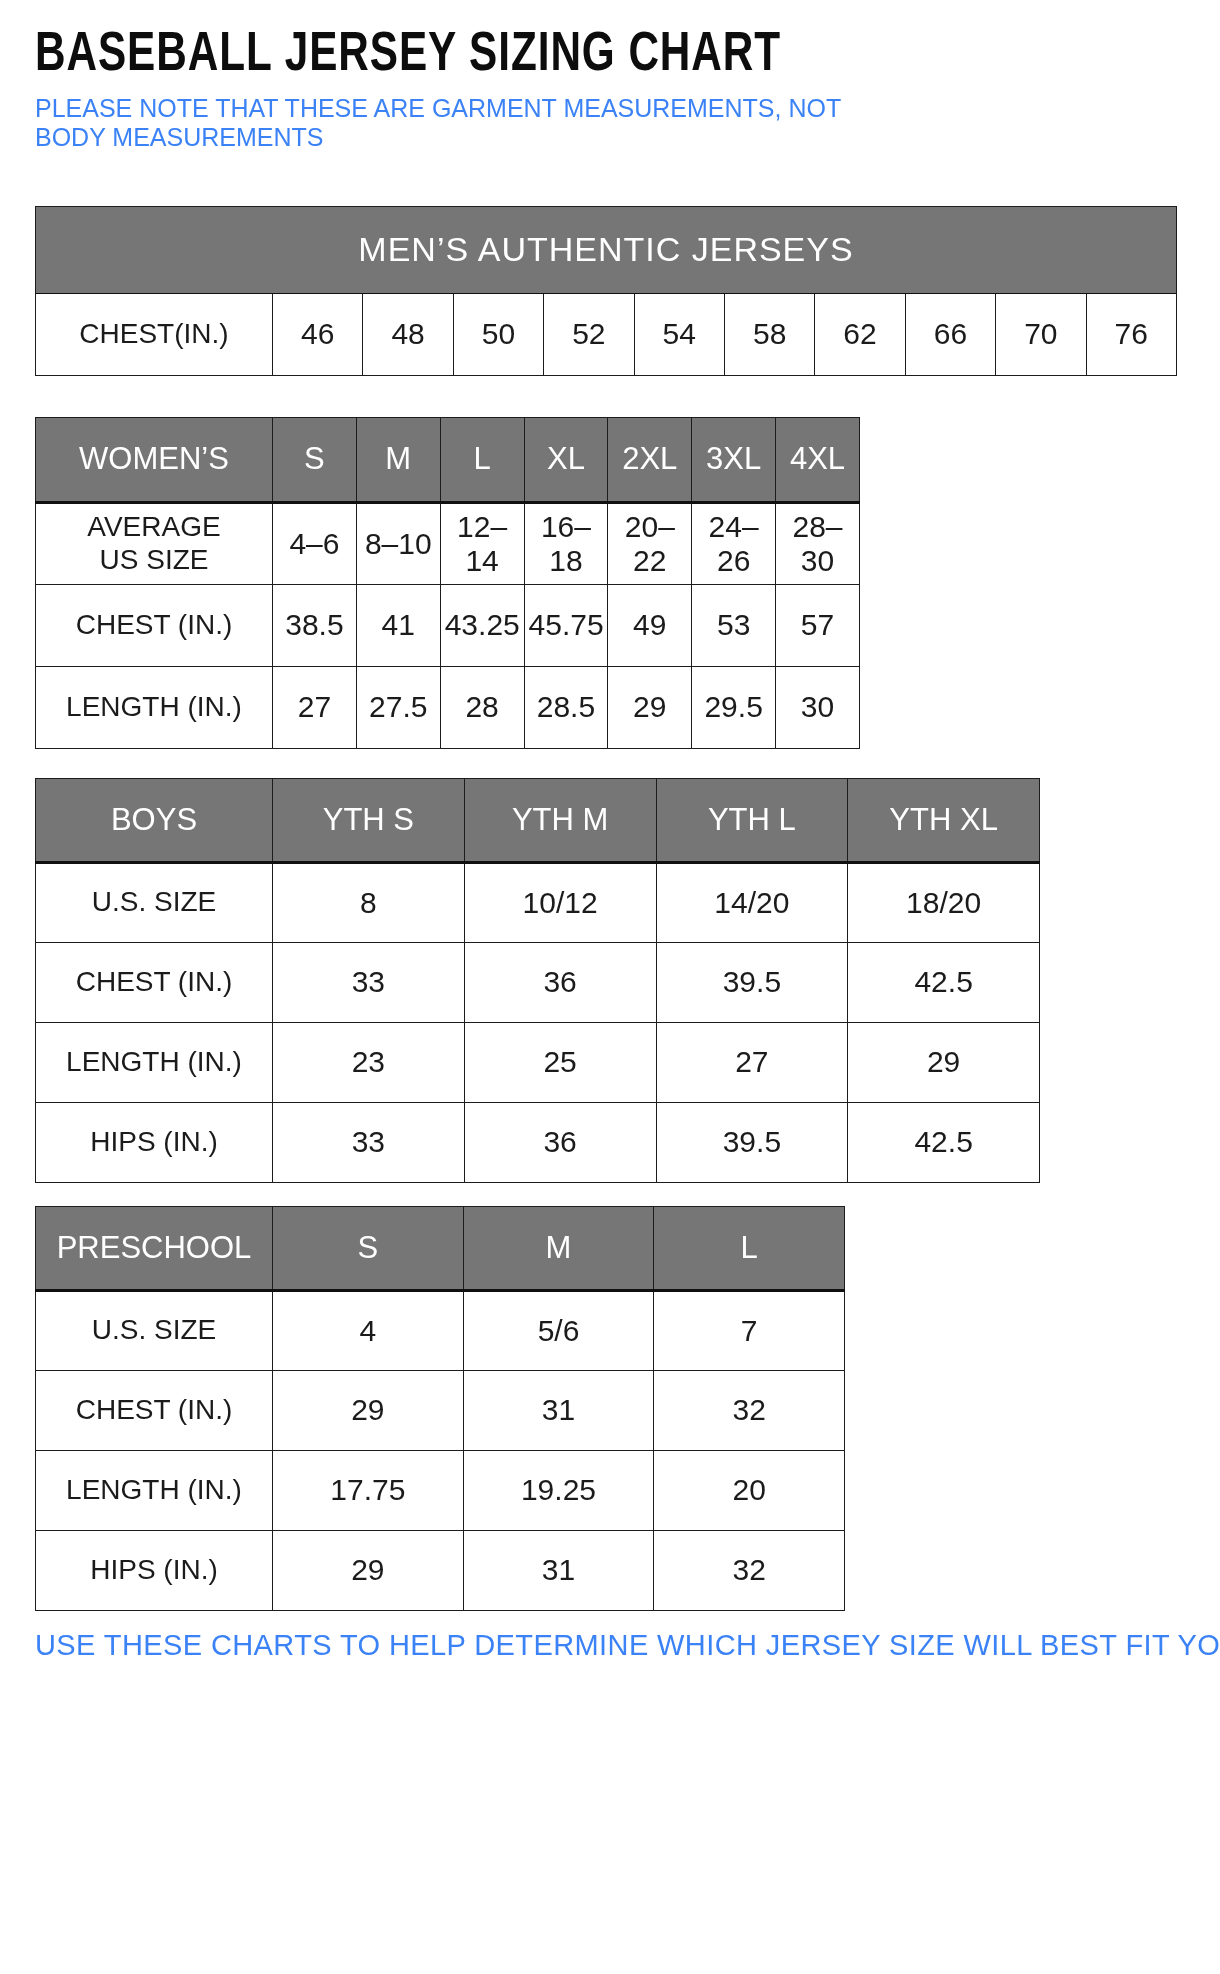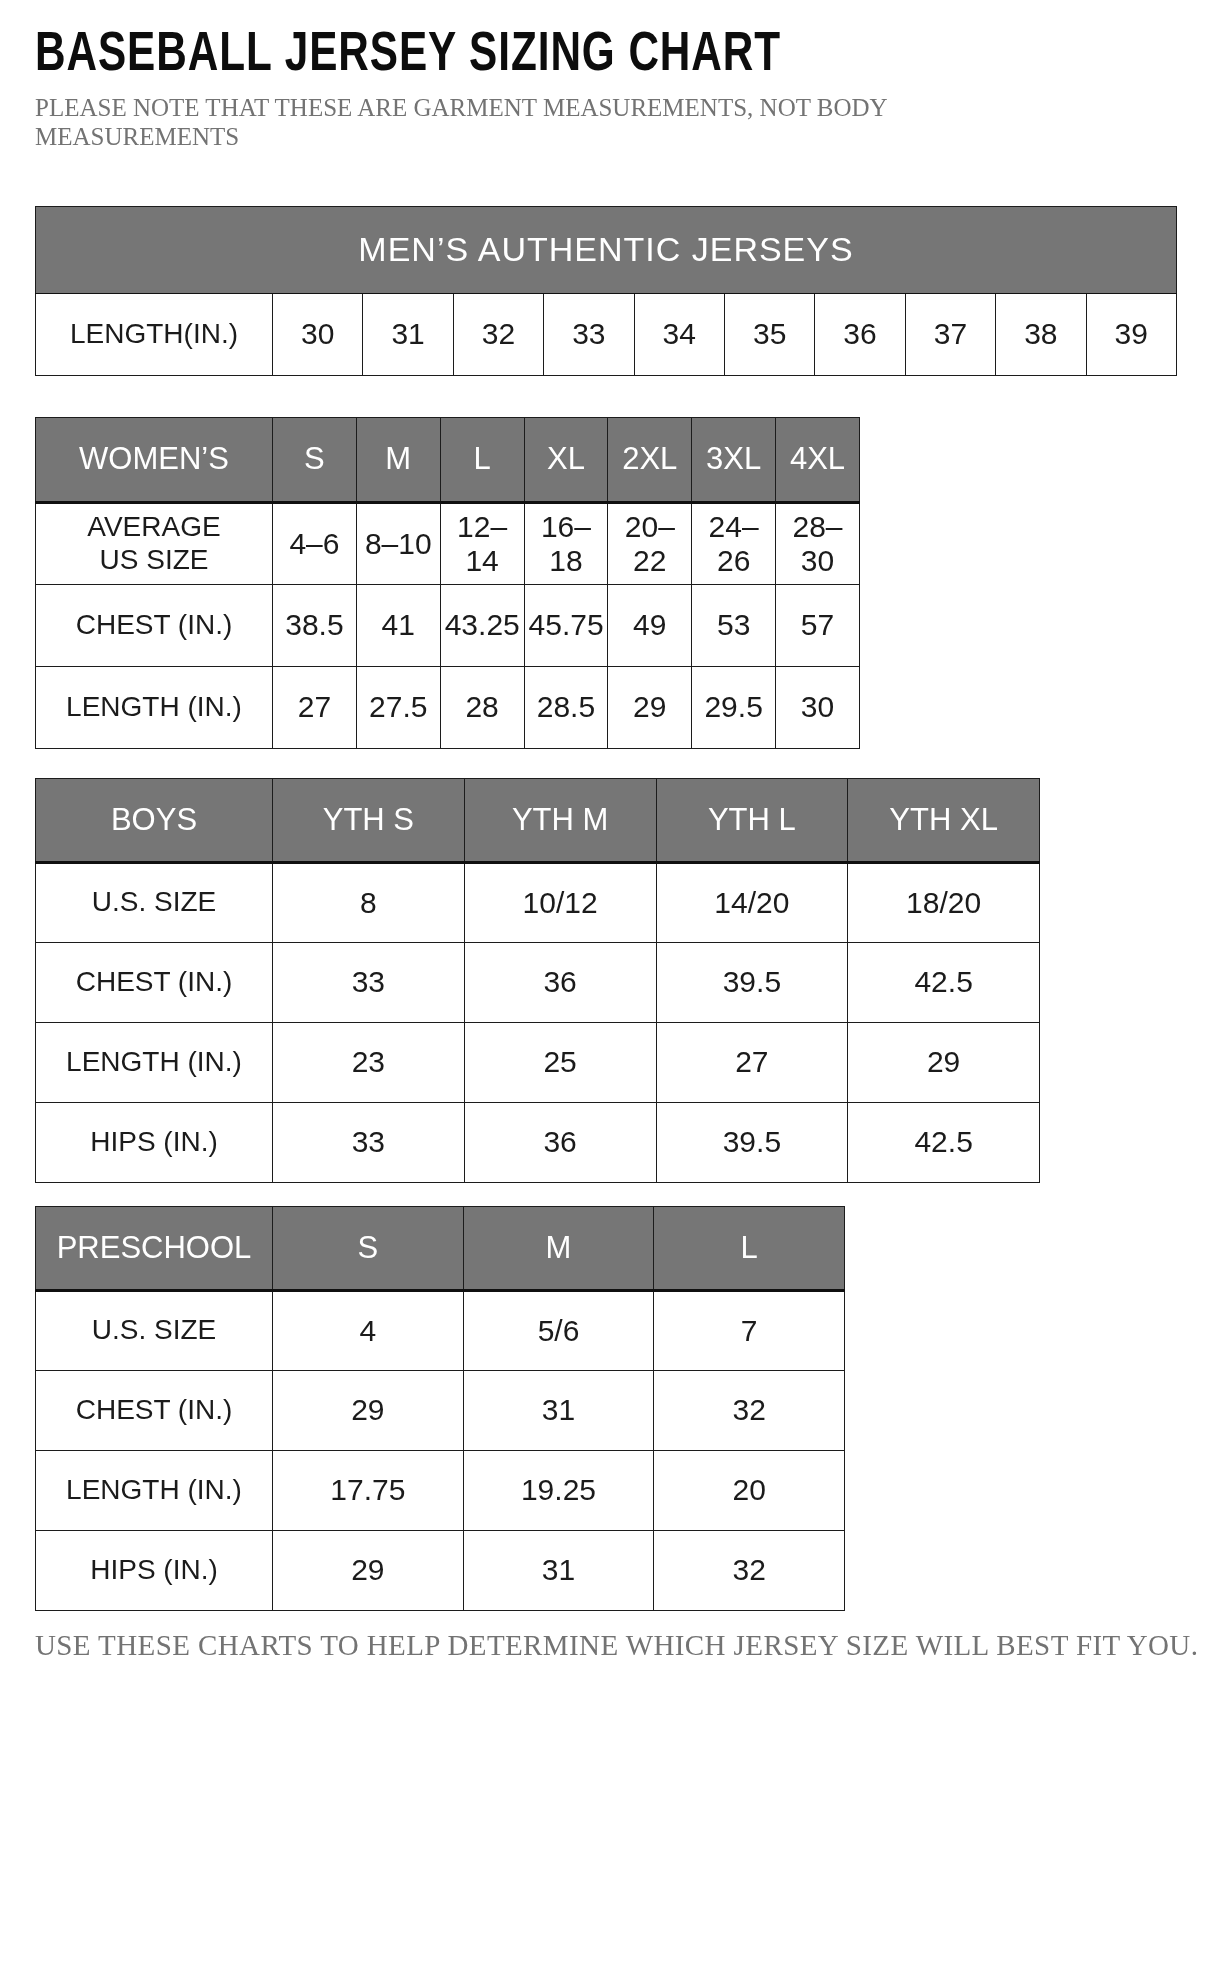--- a/index.html
+++ b/index.html
@@ -12,21 +12,21 @@
   h1{margin:0;line-height:1;height:60px;}
   .title-inner{
     display:inline-block;font-size:46px;font-weight:800;color:#0d0d0d;
     letter-spacing:1px;transform:scale(0.92,1.22);transform-origin:left top;
     white-space:nowrap;
   }
   .note{
     margin:12px 0 0 0;max-width:875px;
     font-size:25px;line-height:1.15;font-weight:400;
   }
-  .red{color:#737373;font-family:Liberation Serif, serif;}
+  .red{color:#3b82f6;}
   .tablewrap{margin:0;}
   table{border-collapse:collapse;table-layout:fixed;}
   th,td{
     border:1px solid #1c1c1c;text-align:center;vertical-align:middle;
     padding:0 4px;overflow:hidden;
   }
   thead th{
     background:#767676;color:#ffffff;font-weight:400;font-size:31px;
     border-bottom:3px solid #101010;
   }
@@ -69,31 +69,31 @@
         <col>
         <col>
       </colgroup>
       <thead>
         <tr>
           <th class="merged" colspan="11">MEN’S AUTHENTIC JERSEYS</th>
         </tr>
       </thead>
       <tbody>
         <tr>
-          <td class="rowlabel">LENGTH(IN.)</td>
-          <td>30</td>
-          <td>31</td>
-          <td>32</td>
-          <td>33</td>
-          <td>34</td>
-          <td>35</td>
-          <td>36</td>
-          <td>37</td>
-          <td>38</td>
-          <td>39</td>
+          <td class="rowlabel">CHEST(IN.)</td>
+          <td>46</td>
+          <td>48</td>
+          <td>50</td>
+          <td>52</td>
+          <td>54</td>
+          <td>58</td>
+          <td>62</td>
+          <td>66</td>
+          <td>70</td>
+          <td>76</td>
         </tr>
       </tbody>
     </table>
   </div>
 <div id="wrap-womens" class="tablewrap">
     <table class="t-womens">
       <colgroup>
         <col style="width: 237px;">
         <col>
         <col>

